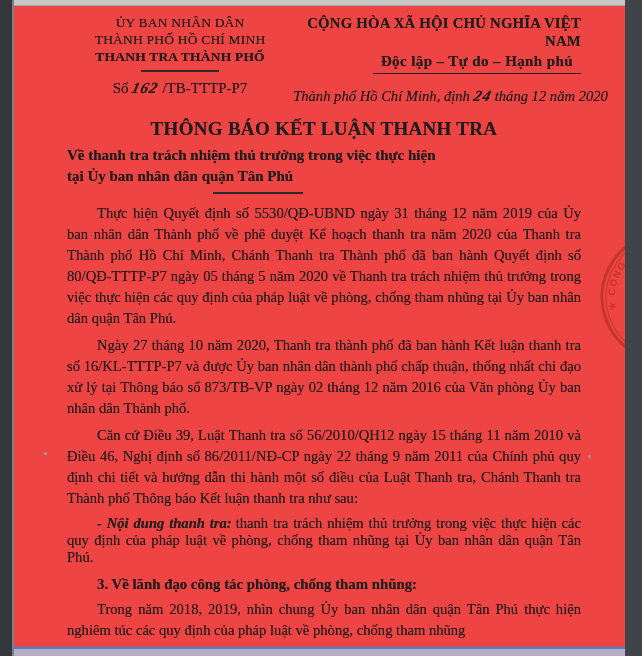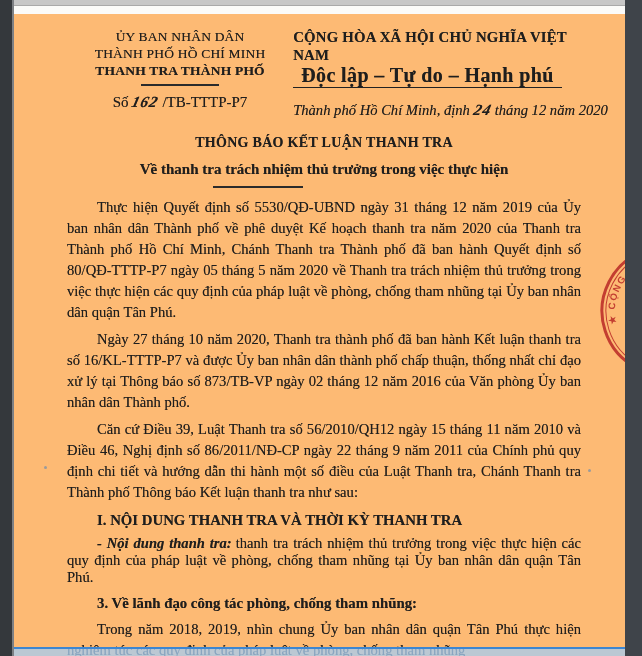--- a/index.html
+++ b/index.html
@@ -3,21 +3,21 @@
 <meta charset="utf-8">
 <style>
   html,body { margin:0; padding:0; }
   body {
     width:642px; height:656px; position:relative; overflow:hidden;
     background:#fbfbf9;
     font-family:"Liberation Serif", serif;
     color:#1e1e1e;
   }
   .page {
-    position:absolute; inset:0; background:#fdba74; z-index:1;margin-top:14px;
+    position:absolute; inset:0; background:#ef4444; z-index:1;
   }
   
   .edge-left {
     position:absolute; left:0; top:0; bottom:0; width:12px;
     background:#34383c; border-right:2px solid #7d8084; z-index:30;
   }
   .edge-right {
     position:absolute; right:0; top:0; bottom:0; width:17px;
     background:#3f444a; z-index:30;
   }
@@ -38,30 +38,30 @@
   .header { display:flex; }
   .header-left { width:44%; text-align:center; }
   .hl { font-size:13.5px; line-height:17px; letter-spacing:.2px; }
   .hl.bold { font-weight:bold; }
   .hl-rule { width:78px; border:0; border-top:2px solid #2b2b2b; margin:5px auto 0; }
   .doc-number { font-size:15px; margin-top:7px; }
   .handwritten {
     font-style:italic; font-weight:bold; display:inline-block;
     transform:skewX(-14deg); letter-spacing:1px; font-size:15.5px;
   }
-  .header-right { width:56%; text-align:left; }
+  .header-right { width:56%; text-align:right; }
   .hr1 { font-weight:bold; font-size:14.8px; line-height:18px; letter-spacing:.2px; }
   .hr2 {
-    font-weight:bold; font-size:20px; line-height:19px; display:inline-block;
+    font-weight:bold; font-size:15px; line-height:19px; display:inline-block;
     border-bottom:1.5px solid #222; padding:0 8px 2px; margin-top:2px;
     letter-spacing:.4px;
   }
   .date-line { font-style:italic; font-size:14.6px; margin-top:13px; white-space:nowrap; }
-  .title { text-align:center; font-weight:bold; font-size:14px; line-height:22px; margin-top:13px; letter-spacing:.3px; }
-  .subtitle { text-align:center; font-weight:bold; font-size:15px; line-height:20.5px; margin-top:5px; }
+  .title { text-align:center; font-weight:bold; font-size:19px; line-height:22px; margin-top:13px; letter-spacing:.3px; }
+  .subtitle { font-weight:bold; font-size:15px; line-height:20.5px; margin-top:5px; }
   .sub-rule { width:90px; border:0; border-top:2px solid #2b2b2b; margin:6px 0 0 calc(50% - 111px); }
   .body-text { margin-top:9px; }
   .para {
     margin:0 0 6px; font-size:14.6px; line-height:21px;
     text-align:justify; text-indent:30px;
   }
   .sec-heading {
     font-weight:bold; font-size:14.8px; line-height:17.2px;
     margin:9px 0 6px; padding-left:30px;
   }
@@ -104,29 +104,29 @@
           <span class="handwritten">24</span>
           <span>tháng 12 năm 2020</span>
         </div>
       </div>
     </div>
 
     <div class="title">THÔNG BÁO KẾT LUẬN THANH TRA</div>
 
     <div class="subtitle">
       <div>Về thanh tra trách nhiệm thủ trưởng trong việc thực hiện</div>
+      <div>tại Ủy ban nhân dân quận Tân Phú</div>
     </div>
     <hr class="sub-rule">
 
     <div class="body-text">
       <p class="para">Thực hiện Quyết định số 5530/QĐ-UBND ngày 31 tháng 12 năm 2019 của Ủy ban nhân dân Thành phố về phê duyệt Kế hoạch thanh tra năm 2020 của Thanh tra Thành phố Hồ Chí Minh, Chánh Thanh tra Thành phố đã ban hành Quyết định số 80/QĐ-TTTP-P7 ngày 05 tháng 5 năm 2020 về Thanh tra trách nhiệm thủ trưởng trong việc thực hiện các quy định của pháp luật về phòng, chống tham nhũng tại Ủy ban nhân dân quận Tân Phú.</p>
       <p class="para">Ngày 27 tháng 10 năm 2020, Thanh tra thành phố đã ban hành Kết luận thanh tra số 16/KL-TTTP-P7 và được Ủy ban nhân dân thành phố chấp thuận, thống nhất chỉ đạo xử lý tại Thông báo số 873/TB-VP ngày 02 tháng 12 năm 2016 của Văn phòng Ủy ban nhân dân Thành phố.</p>
       <p class="para">Căn cứ Điều 39, Luật Thanh tra số 56/2010/QH12 ngày 15 tháng 11 năm 2010 và Điều 46, Nghị định số 86/2011/NĐ-CP ngày 22 tháng 9 năm 2011 của Chính phủ quy định chi tiết và hướng dẫn thi hành một số điều của Luật Thanh tra, Chánh Thanh tra Thành phố Thông báo Kết luận thanh tra như sau:</p>
 
-      <div class="sec-heading">I. NỘI DUNG THANH TRA VÀ THỜI KỲ THANH TRA</div>
 
       <p class="item">
         <span class="item-label">- Nội dung thanh tra:</span><span>thanh tra trách nhiệm thủ trưởng trong việc thực hiện các quy định của pháp luật về phòng, chống tham nhũng tại Ủy ban nhân dân quận Tân Phú.</span>
       </p>
 
       <div class="sec-heading">3. Về lãnh đạo công tác phòng, chống tham nhũng:</div>
 
       <p class="para">Trong năm 2018, 2019, nhìn chung Ủy ban nhân dân quận Tân Phú thực hiện nghiêm túc các quy định của pháp luật về phòng, chống tham nhũng</p>
     </div>
   </div>

